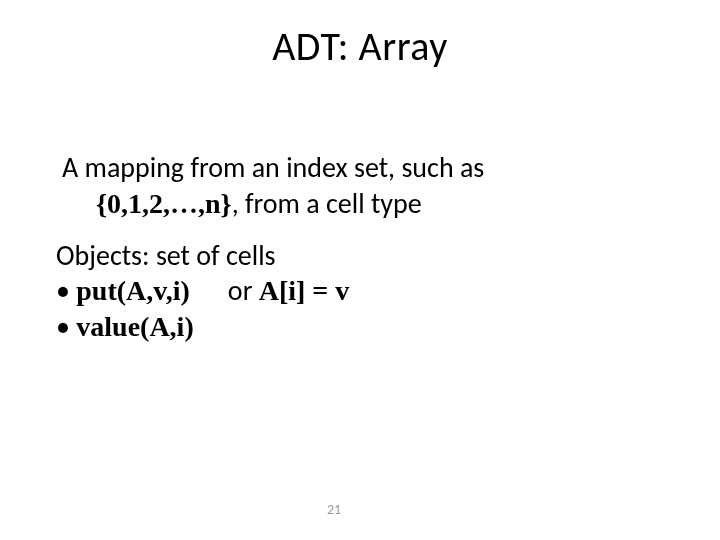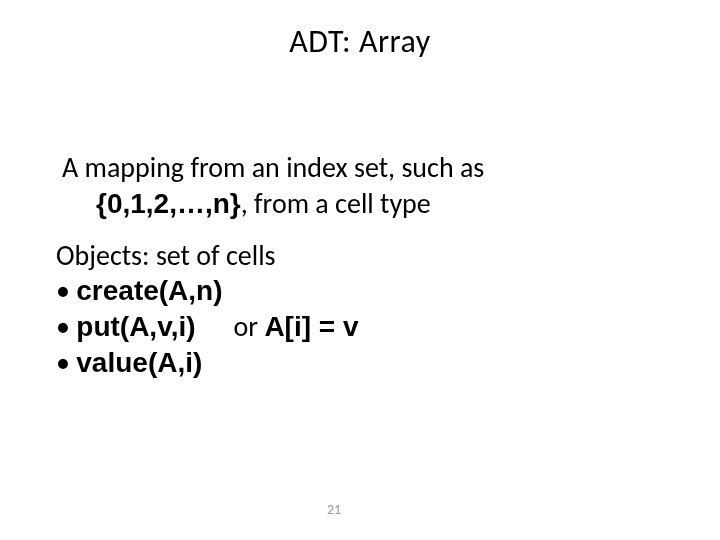--- a/index.html
+++ b/index.html
@@ -16,41 +16,41 @@
     width: 720px;
     height: 540px;
     box-sizing: border-box;
   }
   .title {
     position: absolute;
     top: 22px;
     left: 0;
     width: 720px;
     text-align: center;
-    font-size: 32px;
+    font-size: 40px;
     font-weight: 400;
     letter-spacing: 0.5px;
   }
   .body {
     position: absolute;
     top: 150px;
     left: 56px;
     right: 56px;
     font-size: 28px;
     line-height: 1.28;
   }
   .para1 {
     margin: 0 0 8px 6px;
   }
   .para1 .line2 {
     display: block;
     padding-left: 34px;
   }
   .mono {
-    font-family: Liberation Sans, sans-serif;
+    font-family: Liberation Serif, serif;
     font-weight: bold;
   }
   .para2 {
     margin: 16px 0 0 0;
   }
   .bullets {
     margin: 0;
     padding: 0;
     list-style: none;
   }
@@ -89,21 +89,20 @@
         <span class="mono">{0,1,2,…,n}</span><span>, from a cell type</span>
       </span>
     </div>
 
     <div class="para2">
       <span>Objects:</span><span> set of cells</span>
     </div>
 
 
     <ul class="bullets">
-      <li><span class="mono">create(A,n)</span></li>
       <li><span class="mono">put(A,v,i)</span><span class="op-or"><span>or </span><span class="mono">A[i] = v</span></span></li>
       <li><span class="mono">value(A,i)</span></li>
     </ul>
 
   </div>
 
   <div class="pagenum">21</div>
 
 </div>
 

